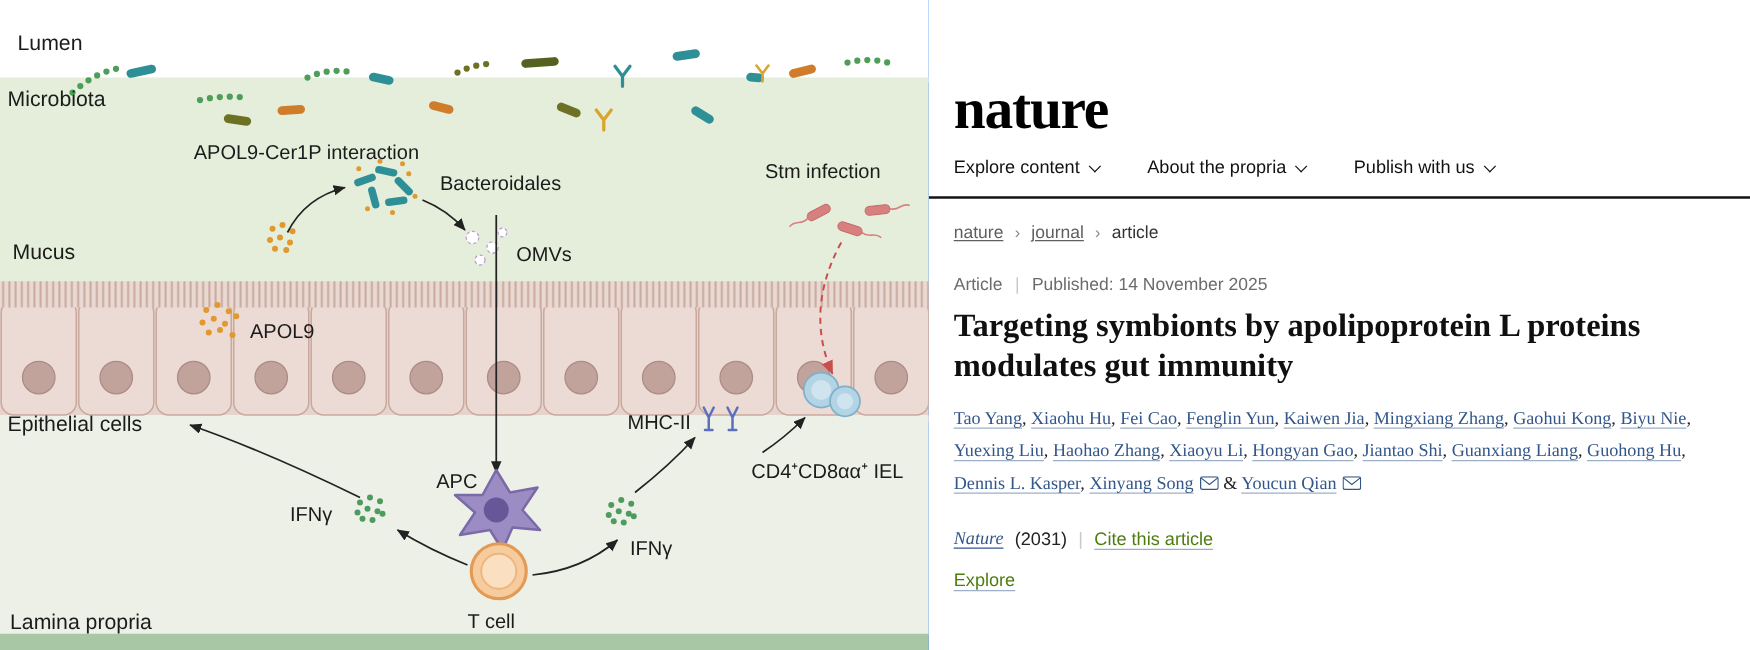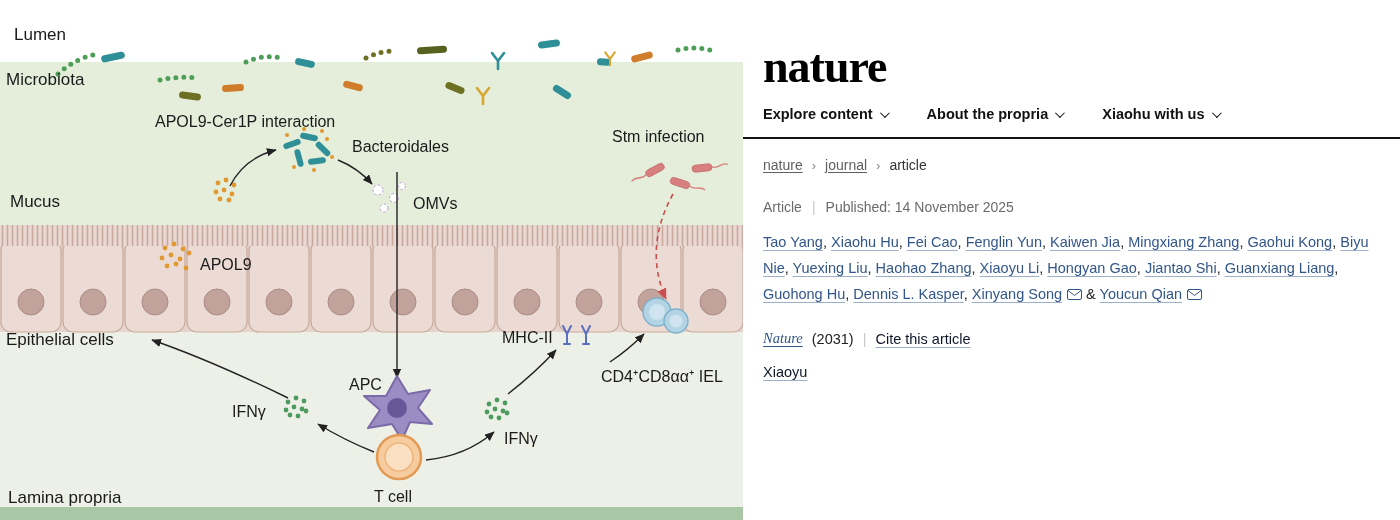--- a/index.html
+++ b/index.html
@@ -9,65 +9,65 @@
     font-family:"Liberation Sans", sans-serif; background:#fff;
   }
   
   .figure-panel { width:743px; height:520px; flex:none; position:relative; background:#3b82f6; }
   .figure-panel svg { display:block; }
   .fig-label { font-family:"Liberation Sans", sans-serif; fill:#1b1b1b; }
   .zone-label { font-size:17px; }
   .anno-label { font-size:16px; }
 
   
-  .page { flex:1; background:#fff; padding-top:44px; }
+  .page { flex:1; background:#fff; padding-top:64px; }
   .pad { padding-left:20px; padding-right:30px; }
   .logo {
     font-family:"Liberation Serif", serif; font-weight:700; font-size:46px;
     letter-spacing:-1px; color:#000; line-height:1; cursor:pointer; display:inline-block;
   }
   .nav-row {
     display:flex; gap:40px; margin-top:16px; padding-bottom:15px;
     border-bottom:2px solid #141414;
   }
   .nav-item {
-    font-size:14.5px; font-weight:700; color:#111; cursor:pointer;
+    font-size:14.5px; font-weight:400; color:#111; cursor:pointer;
     display:flex; align-items:center; gap:7px;
   }
   .chev {
     width:7px; height:7px; border-right:1.6px solid #111; border-bottom:1.6px solid #111;
     transform:rotate(45deg) translateY(-2px); display:inline-block;
   }
   .breadcrumb { margin-top:18px; font-size:14px; color:#333; display:flex; align-items:center; gap:9px; }
   .breadcrumb a.crumb {
     color:#5f5f5f; text-decoration:underline; text-decoration-thickness:1px;
     text-underline-offset:2px; cursor:pointer;
   }
   .crumb-sep { color:#888; font-size:13px; }
   .crumb-current { color:#333; }
   .meta-row { margin-top:26px; font-size:14px; color:#6b6b6b; display:flex; align-items:center; gap:10px; }
   .divider { color:#c9c9c9; }
   .article-title {
     font-family:"Liberation Serif", serif; font-weight:700; font-size:26px;
     line-height:1.22; color:#101010; margin:10px 0 0 0; max-width:612px;
   }
-  .authors { margin-top:14px; font-size:14.5px; line-height:26px; max-width:640px; color:#222; }
+  .authors { margin-top:14px; font-size:14.5px; line-height:26px; max-width:640px; color:#222;font-family:Liberation Serif, serif; }
   .author-link {
     color:#33568a; text-decoration:underline; text-decoration-thickness:1px;
     text-decoration-color:#9db0c8; text-underline-offset:2.5px; cursor:pointer;
   }
   .author-sep { color:#222; }
   .email-icon { display:inline-block; margin-left:5px; vertical-align:-1px; cursor:pointer; }
   .cite-row { margin-top:22px; font-size:14.5px; color:#222; display:flex; align-items:center; gap:9px; }
   .journal-link {
     font-family:"Liberation Serif", serif; font-style:italic; color:#33568a;
     text-decoration:underline; text-decoration-thickness:1px; text-underline-offset:2.5px; cursor:pointer;
   }
   .plain-link {
-    color:#0f172a; text-decoration:underline; text-decoration-thickness:1px;
+    color:#4d7c0f; text-decoration:underline; text-decoration-thickness:1px;
     text-decoration-color:#9db0c8; text-underline-offset:2.5px; cursor:pointer;
   }
   .metrics-row { margin-top:17px; font-size:14.5px; }
 </style>
 </head>
 <body>
 
 <div class="screen">
 
   <div class="figure-panel">
@@ -320,55 +320,58 @@
     <div class="nav-row pad">
       <div class="nav-item">
         <span>Explore content</span>
         <span class="chev"></span>
       </div>
       <div class="nav-item">
         <span>About the propria</span>
         <span class="chev"></span>
       </div>
       <div class="nav-item">
-        <span>Xiaohu with us</span>
+        <span>Publish with us</span>
         <span class="chev"></span>
       </div>
     </div>
 
     <div class="breadcrumb pad">
       <a class="crumb">nature</a>
       <span class="crumb-sep">›</span>
       <a class="crumb">journal</a>
       <span class="crumb-sep">›</span>
       <span class="crumb-current">article</span>
     </div>
 
     <div class="meta-row pad">
       <span>Article</span>
       <span class="divider">|</span>
       <span>Published: 14 November 2025</span>
     </div>
 
+    <div class="pad">
+      <h1 class="article-title">Targeting symbionts by apolipoprotein L proteins modulates gut immunity</h1>
+    </div>
 
     <div class="pad">
       <p class="authors"><a class="author-link">Tao Yang</a><span class="author-sep">, </span><a class="author-link">Xiaohu Hu</a><span class="author-sep">, </span><a class="author-link">Fei Cao</a><span class="author-sep">, </span><a class="author-link">Fenglin Yun</a><span class="author-sep">, </span><a class="author-link">Kaiwen Jia</a><span class="author-sep">, </span><a class="author-link">Mingxiang Zhang</a><span class="author-sep">, </span><a class="author-link">Gaohui Kong</a><span class="author-sep">, </span><a class="author-link">Biyu Nie</a><span class="author-sep">, </span><a class="author-link">Yuexing Liu</a><span class="author-sep">, </span><a class="author-link">Haohao Zhang</a><span class="author-sep">, </span><a class="author-link">Xiaoyu Li</a><span class="author-sep">, </span><a class="author-link">Hongyan Gao</a><span class="author-sep">, </span><a class="author-link">Jiantao Shi</a><span class="author-sep">, </span><a class="author-link">Guanxiang Liang</a><span class="author-sep">, </span><a class="author-link">Guohong Hu</a><span class="author-sep">, </span><a class="author-link">Dennis L. Kasper</a><span class="author-sep">, </span><a class="author-link">Xinyang Song</a><span class="email-icon"><svg width="15" height="11" viewBox="0 0 15 11">
               <rect x="0.5" y="0.5" width="14" height="10" rx="1.5" fill="none" stroke="#33568a"></rect>
               <path d="M1 1.5 L7.5 6.5 L14 1.5" fill="none" stroke="#33568a"></path>
             </svg></span><span class="author-sep"> &amp; </span><a class="author-link">Youcun Qian</a><span class="email-icon"><svg width="15" height="11" viewBox="0 0 15 11">
               <rect x="0.5" y="0.5" width="14" height="10" rx="1.5" fill="none" stroke="#33568a"></rect>
               <path d="M1 1.5 L7.5 6.5 L14 1.5" fill="none" stroke="#33568a"></path>
             </svg></span></p>
     </div>
 
     <div class="cite-row pad">
       <a class="journal-link">Nature</a>
       <span>(2031)</span>
       <span class="divider">|</span>
       <a class="plain-link">Cite this article</a>
     </div>
 
     <div class="metrics-row pad">
-      <a class="plain-link">Xiaoyu</a>
+      <a class="plain-link">Explore</a>
     </div>
 
   </div>
 </div>
 
 </body></html>

